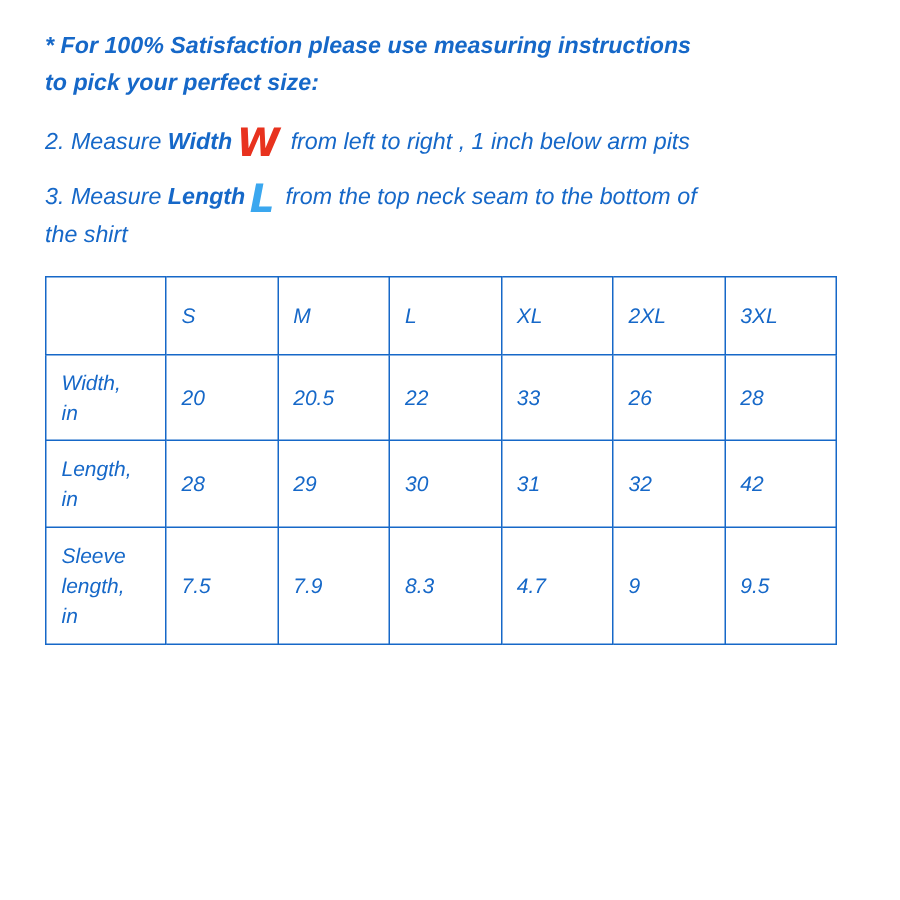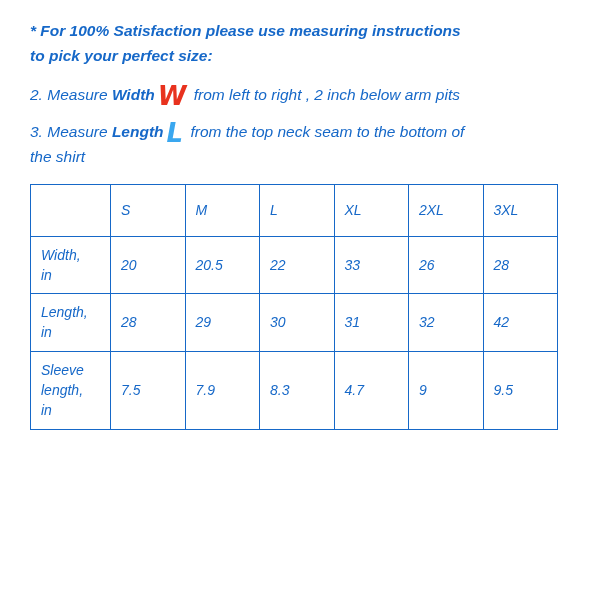--- a/index.html
+++ b/index.html
@@ -90,21 +90,21 @@
 <div class="page">
 
   <p class="intro">
     <span>* For 100% Satisfaction please use measuring instructions</span><br>
     <span>to pick your perfect size:</span>
   </p>
 
 
   <p class="step">
     <span class="num">2.</span>
-    <span>Measure </span><b>Width</b><span class="glyph glyph-w">W</span><span> from left to right , 2 inch below arm pits</span>
+    <span>Measure </span><b>Width</b><span class="glyph glyph-w">W</span><span> from left to right , 1 inch below arm pits</span>
   </p>
 
   <p class="step">
     <span class="num">3.</span>
     <span>Measure </span><b>Length</b><span class="glyph glyph-l">L</span><span> from the top neck seam to the bottom of</span><br>
     <span>the shirt</span>
   </p>
 
   <table class="size-table">
     <colgroup>

